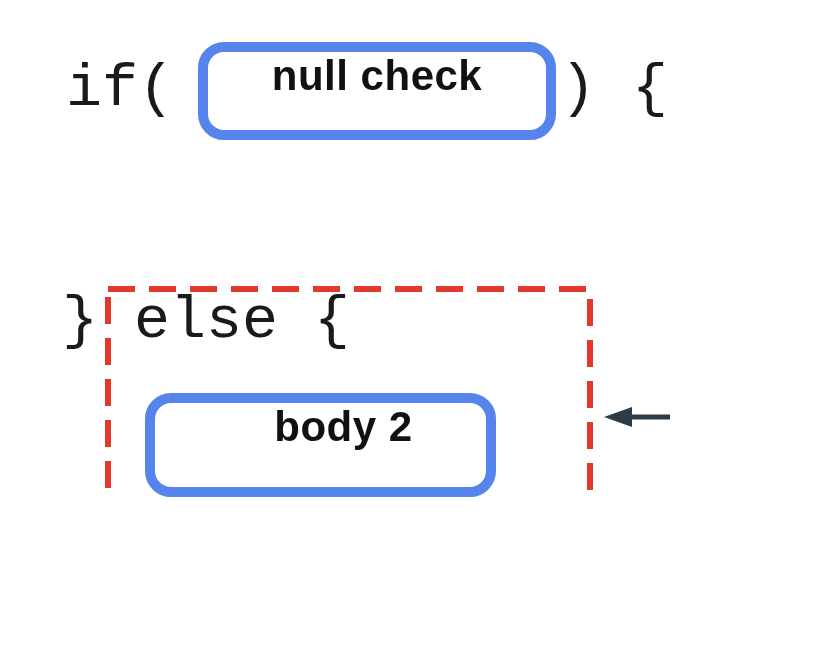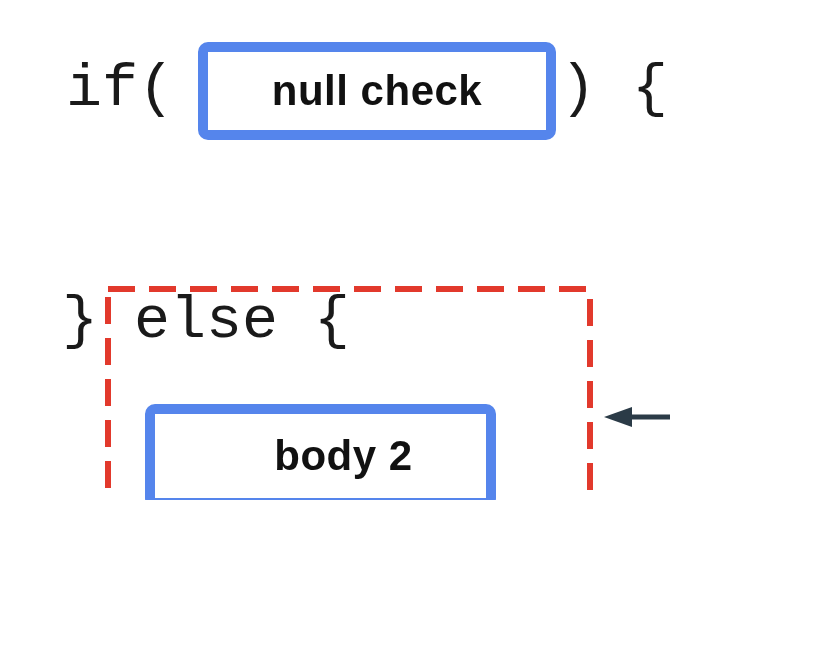--- a/index.html
+++ b/index.html
@@ -26,33 +26,33 @@
     font-size: 60px;
     line-height: 62px;
     font-weight: 400;
     color: var(--code-black);
     white-space: pre;
   }
   .placeholder-box {
     position: absolute;
     background: #ffffff;
     border: 10px solid var(--box-border);
-    border-radius: 10px;
+    border-radius: 26px;
     display: flex;
-    align-items: center;
+    align-items: flex-start;
     justify-content: center;
     font-family: "Liberation Sans", "DejaVu Sans", sans-serif;
     font-weight: 700;
     font-size: 42px;
     color: #111111;
     letter-spacing: 0.5px;
   }
   .box-condition { left: 150px; top: 42px;  width: 358px; height: 98px;  }
   .box-body1     { left: 108px; top: 163px; width: 349px; height: 104px; }
-  .box-body2     { left: 97px;  top: 404px; width: 351px; height: 104px; padding-left: 46px; }
+  .box-body2     { left: 97px;  top: 393px; width: 351px; height: 104px; padding-left: 46px; }
 
   .code-if-open  { left: 18px;  top: 58px;  }
   .code-if-close { left: 512px; top: 58px;  }
   .code-else     { left: 14px;  top: 290px; }
   .code-brace    { left: 60px;  top: 522px; }
 
   .optional-region {
     position: absolute;
     left: 57px; top: 286px;
     width: 488px; height: 300px;

